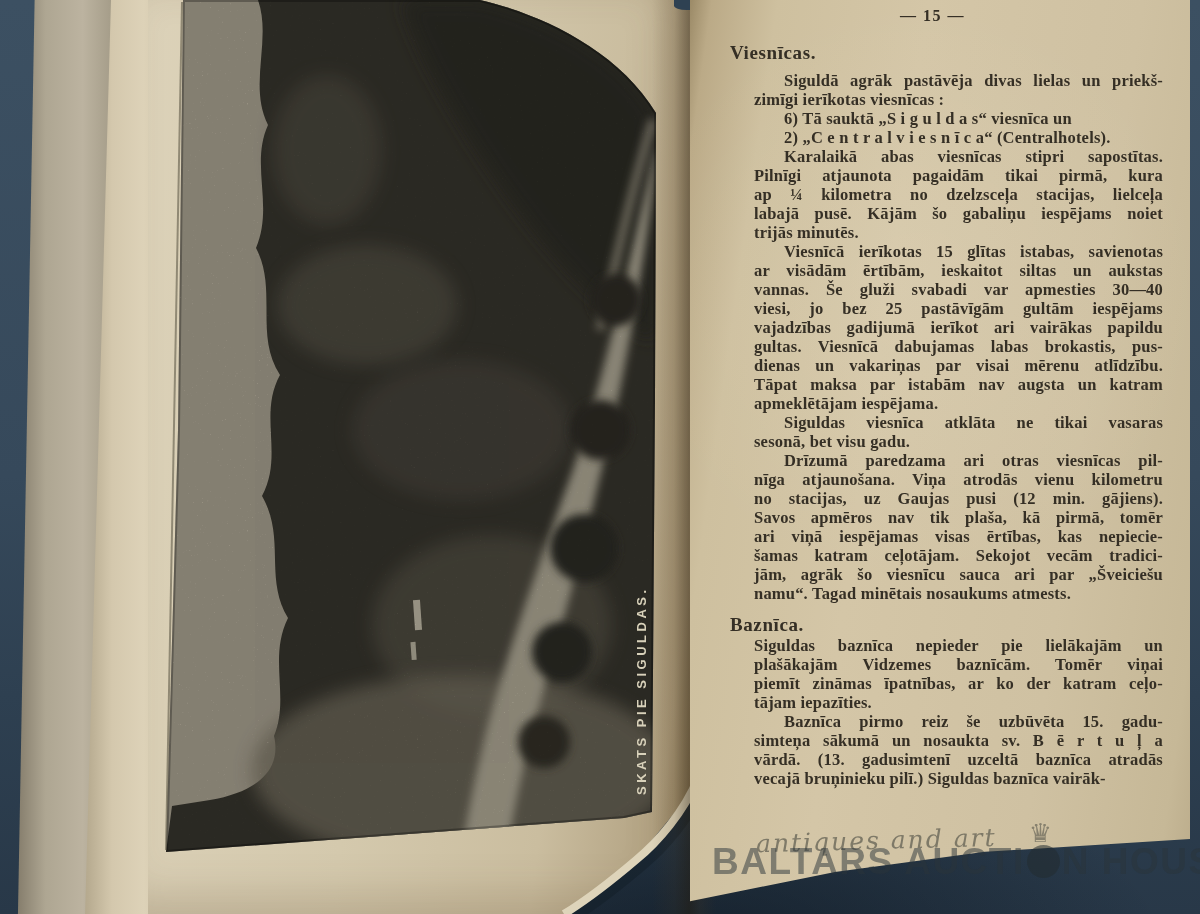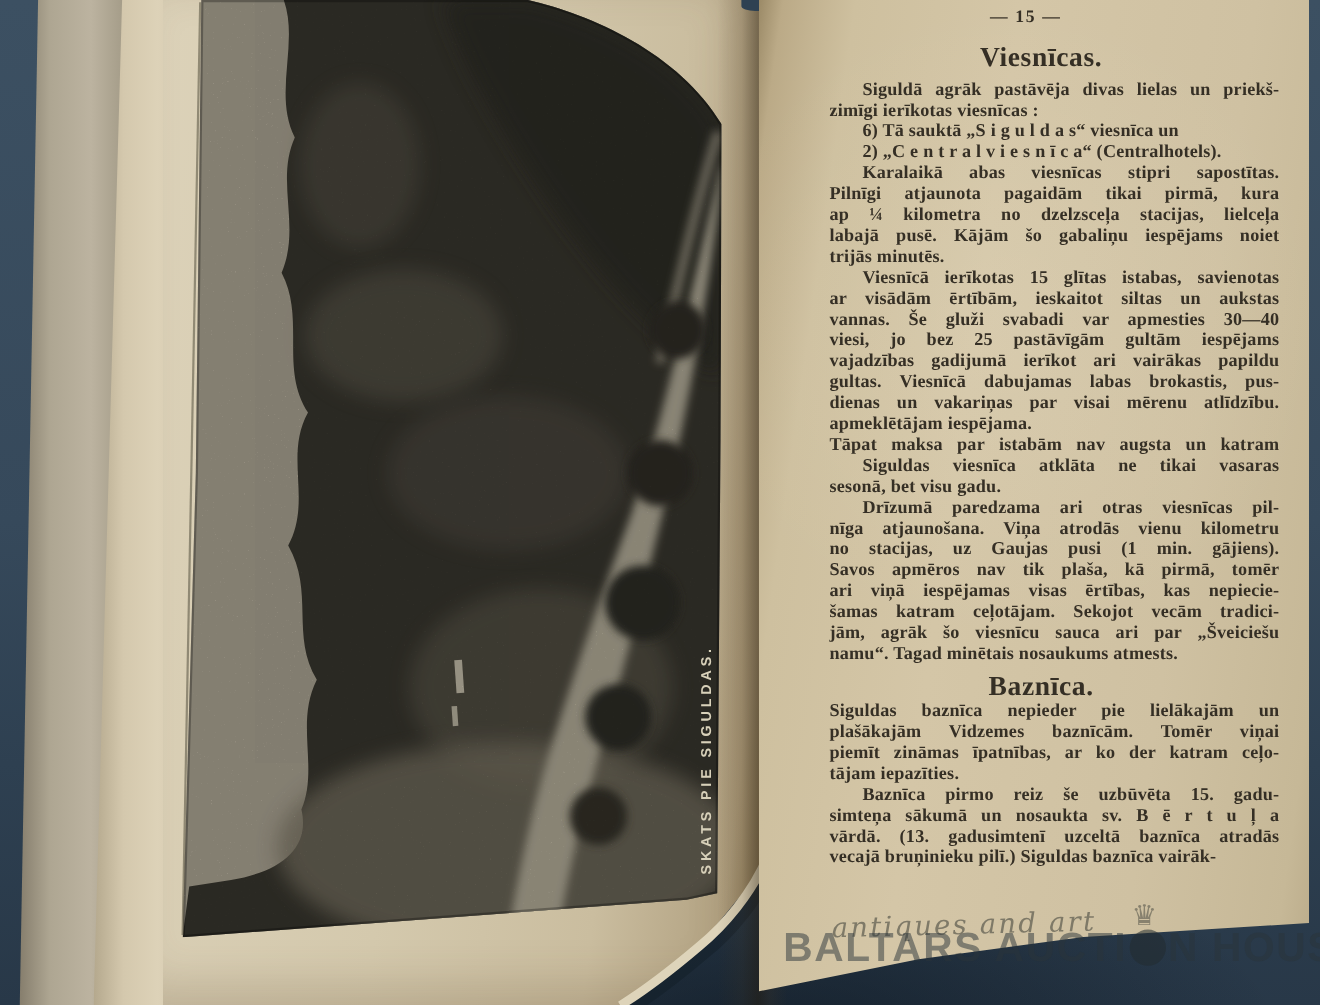--- a/index.html
+++ b/index.html
@@ -36,21 +36,21 @@
 
   
   .right-page{left:690px;top:0;width:500px;height:914px;
       clip-path:polygon(0 0,100% 0,100% 91.8%,59% 93.2%,29% 95.4%,0 98.6%);
       background:
         radial-gradient(ellipse 420px 420px at 45% 32%, rgba(255,250,235,.10), rgba(0,0,0,0) 70%),
         linear-gradient(98deg,#9b8a67 0%,#bbaa87 3.5%,#cec09f 14%,#d4c6a7 38%,#cfc1a2 72%,#c6b897 94%,#baab8a 100%);}
   .rp-text{position:absolute;left:40px;top:6px;width:433px;color:#352f25;
       font-size:16.5px;line-height:19px;font-weight:600;letter-spacing:.2px;}
   .pn{text-align:center;transform:translateX(-14px);letter-spacing:1.5px;font-size:16px;height:19px;}
-  .h{text-align:center;font-weight:700;font-size:25px;letter-spacing:.6px;height:22px;line-height:22px;}
+  .h{font-weight:700;font-size:19px;letter-spacing:.6px;height:22px;line-height:22px;}
   .h1{margin-top:17px;margin-bottom:7px;}
   .h2{margin-top:11px;margin-bottom:0;}
   .tl{height:19px;line-height:19px;margin-left:24px;}
   .tl.ind{text-indent:30px;}
   .tl.just{text-align:justify;text-align-last:justify;}
 
   
   .wm{pointer-events:none;}
   .wm-script{left:756px;top:826px;font-family:"DejaVu Serif",serif;font-style:italic;
       font-size:25px;letter-spacing:2px;color:rgba(112,108,93,.85);transform:rotate(-1.5deg);}
@@ -152,27 +152,27 @@
         <div class="tl just">ap ¼ kilometra no dzelzsceļa stacijas, lielceļa</div>
         <div class="tl just">labajā pusē. Kājām šo gabaliņu iespējams noiet</div>
         <div class="tl">trijās minutēs.</div>
         <div class="tl ind just">Viesnīcā ierīkotas 15 glītas istabas, savienotas</div>
         <div class="tl just">ar visādām ērtībām, ieskaitot siltas un aukstas</div>
         <div class="tl just">vannas. Še gluži svabadi var apmesties 30—40</div>
         <div class="tl just">viesi, jo bez 25 pastāvīgām gultām iespējams</div>
         <div class="tl just">vajadzības gadijumā ierīkot ari vairākas papildu</div>
         <div class="tl just">gultas. Viesnīcā dabujamas labas brokastis, pus-</div>
         <div class="tl just">dienas un vakariņas par visai mērenu atlīdzību.</div>
+        <div class="tl just">Tāpat maksa par istabām nav augsta un katram</div>
         <div class="tl">apmeklētājam iespējama.</div>
-        <div class="tl just">Tāpat maksa par istabām nav augsta un katram</div>
         <div class="tl ind just">Siguldas viesnīca atklāta ne tikai vasaras</div>
         <div class="tl">sesonā, bet visu gadu.</div>
         <div class="tl ind just">Drīzumā paredzama ari otras viesnīcas pil-</div>
         <div class="tl just">nīga atjaunošana. Viņa atrodās vienu kilometru</div>
-        <div class="tl just">no stacijas, uz Gaujas pusi (1 min. gājiens).</div>
+        <div class="tl just">no stacijas, uz Gaujas pusi (12 min. gājiens).</div>
         <div class="tl just">Savos apmēros nav tik plaša, kā pirmā, tomēr</div>
         <div class="tl just">ari viņā iespējamas visas ērtības, kas nepiecie-</div>
         <div class="tl just">šamas katram ceļotājam. Sekojot vecām tradici-</div>
         <div class="tl just">jām, agrāk šo viesnīcu sauca ari par „Šveiciešu</div>
         <div class="tl">namu“. Tagad minētais nosaukums atmests.</div>
         <div class="h h2">Baznīca.</div>
         <div class="tl just">Siguldas baznīca nepieder pie lielākajām un</div>
         <div class="tl just">plašākajām Vidzemes baznīcām. Tomēr viņai</div>
         <div class="tl just">piemīt zināmas īpatnības, ar ko der katram ceļo-</div>
         <div class="tl">tājam iepazīties.</div>

